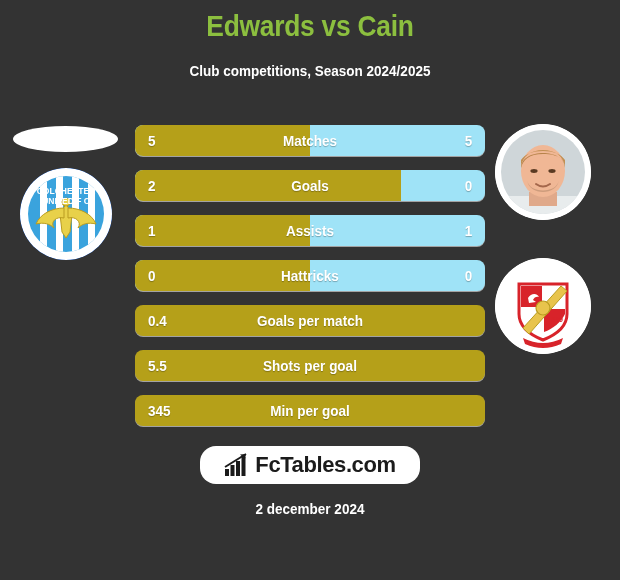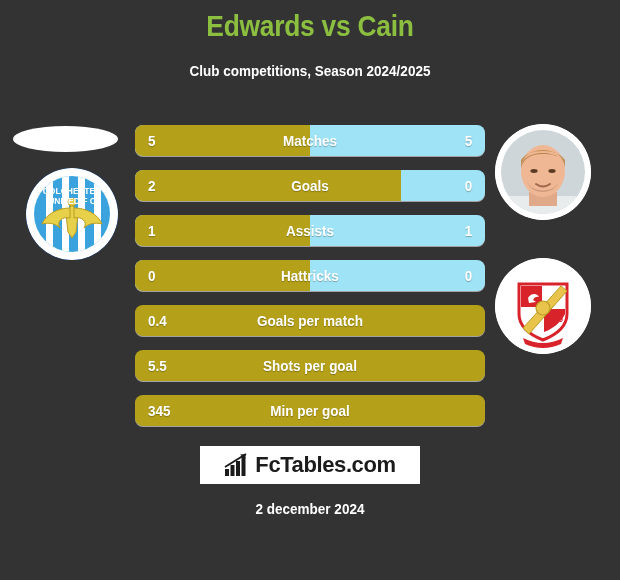--- a/index.html
+++ b/index.html
@@ -56,21 +56,21 @@
   #home-photo-placeholder {
     left: 13px;
     top: 126px;
     width: 105px;
     height: 26px;
     background: #ffffff;
     border-radius: 50%;
     position: absolute;
   }
   #home-club-badge {
-    left: 26px;
+    left: 20px;
     top: 168px;
     width: 92px;
     height: 92px;
     background: #3b82f6;
   }
   #away-player-photo {
     left: 495px;
     top: 124px;
     width: 96px;
     height: 96px;
@@ -149,20 +149,21 @@
     position: absolute;
     left: 200px;
     top: 446px;
     width: 220px;
     height: 38px;
     background: #ffffff;
     display: flex;
     align-items: center;
     justify-content: center;
     gap: 5px;
+    border-radius: 16px;
   }
   #brand-logo .brand-text {
     color: #1b1b1b;
     font-size: 22px;
     font-weight: bold;
     letter-spacing: -0.4px;
     line-height: 22px;
   }
   #footer-date {
     position: absolute;

